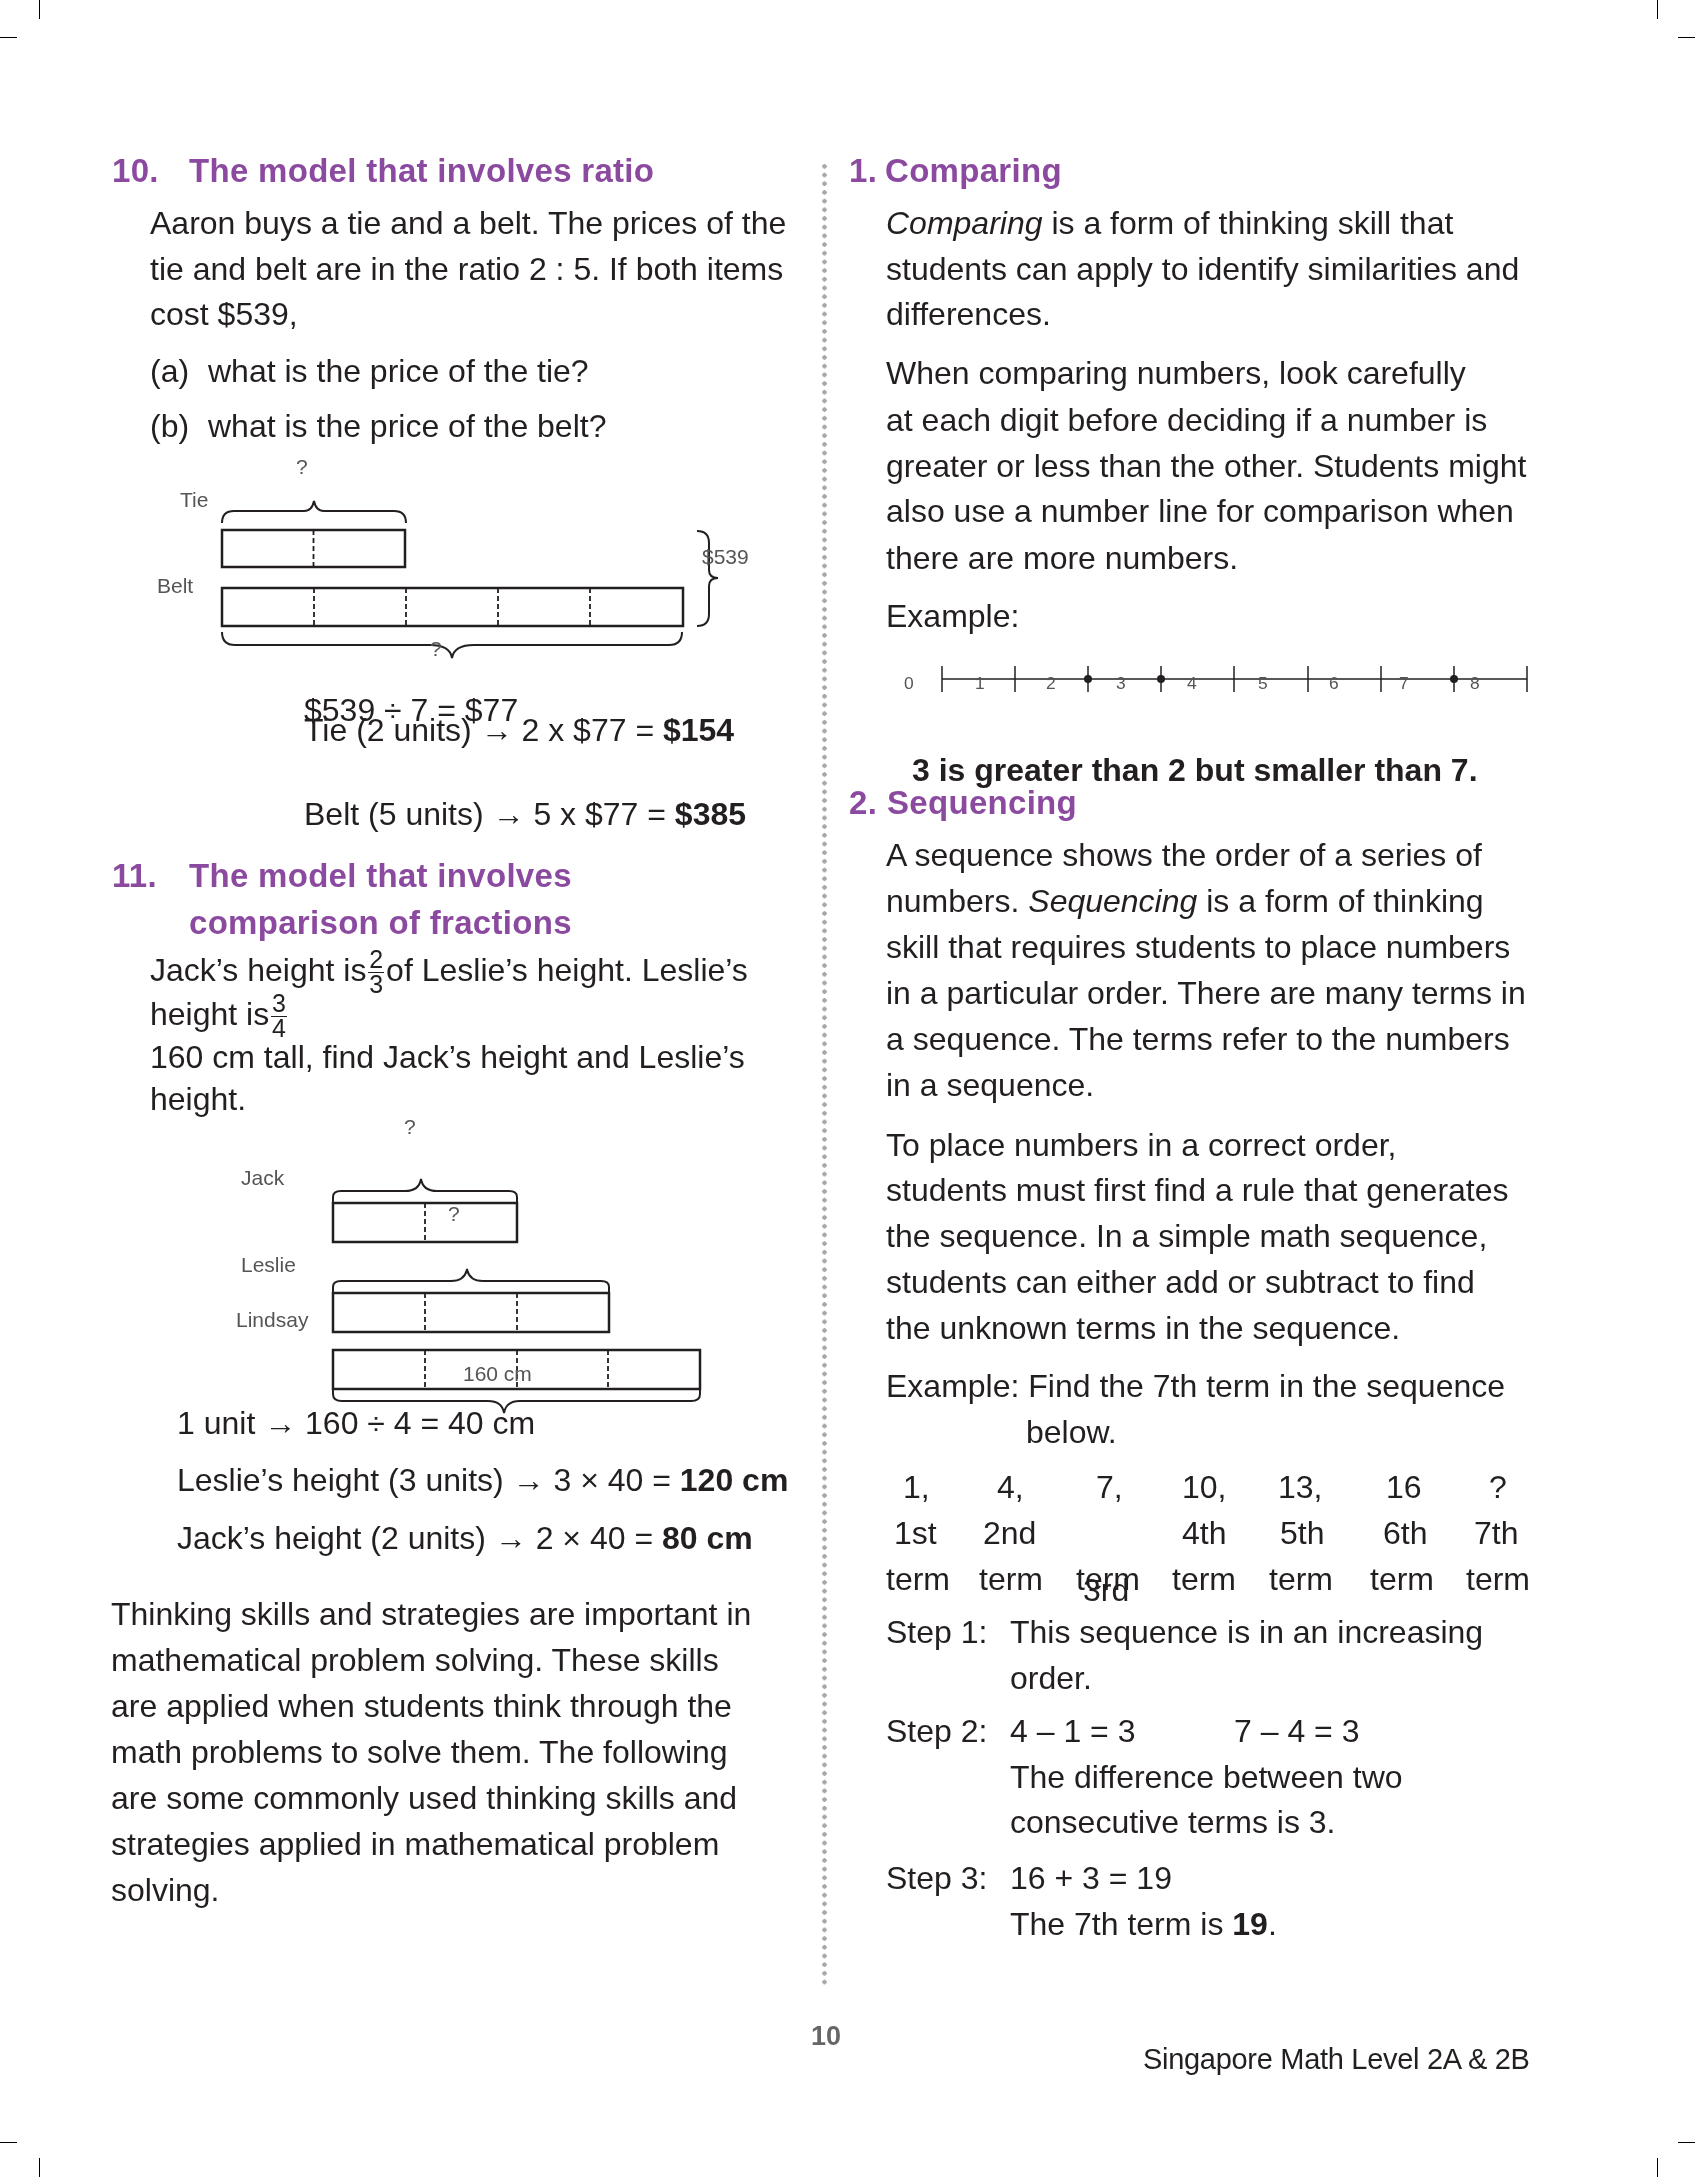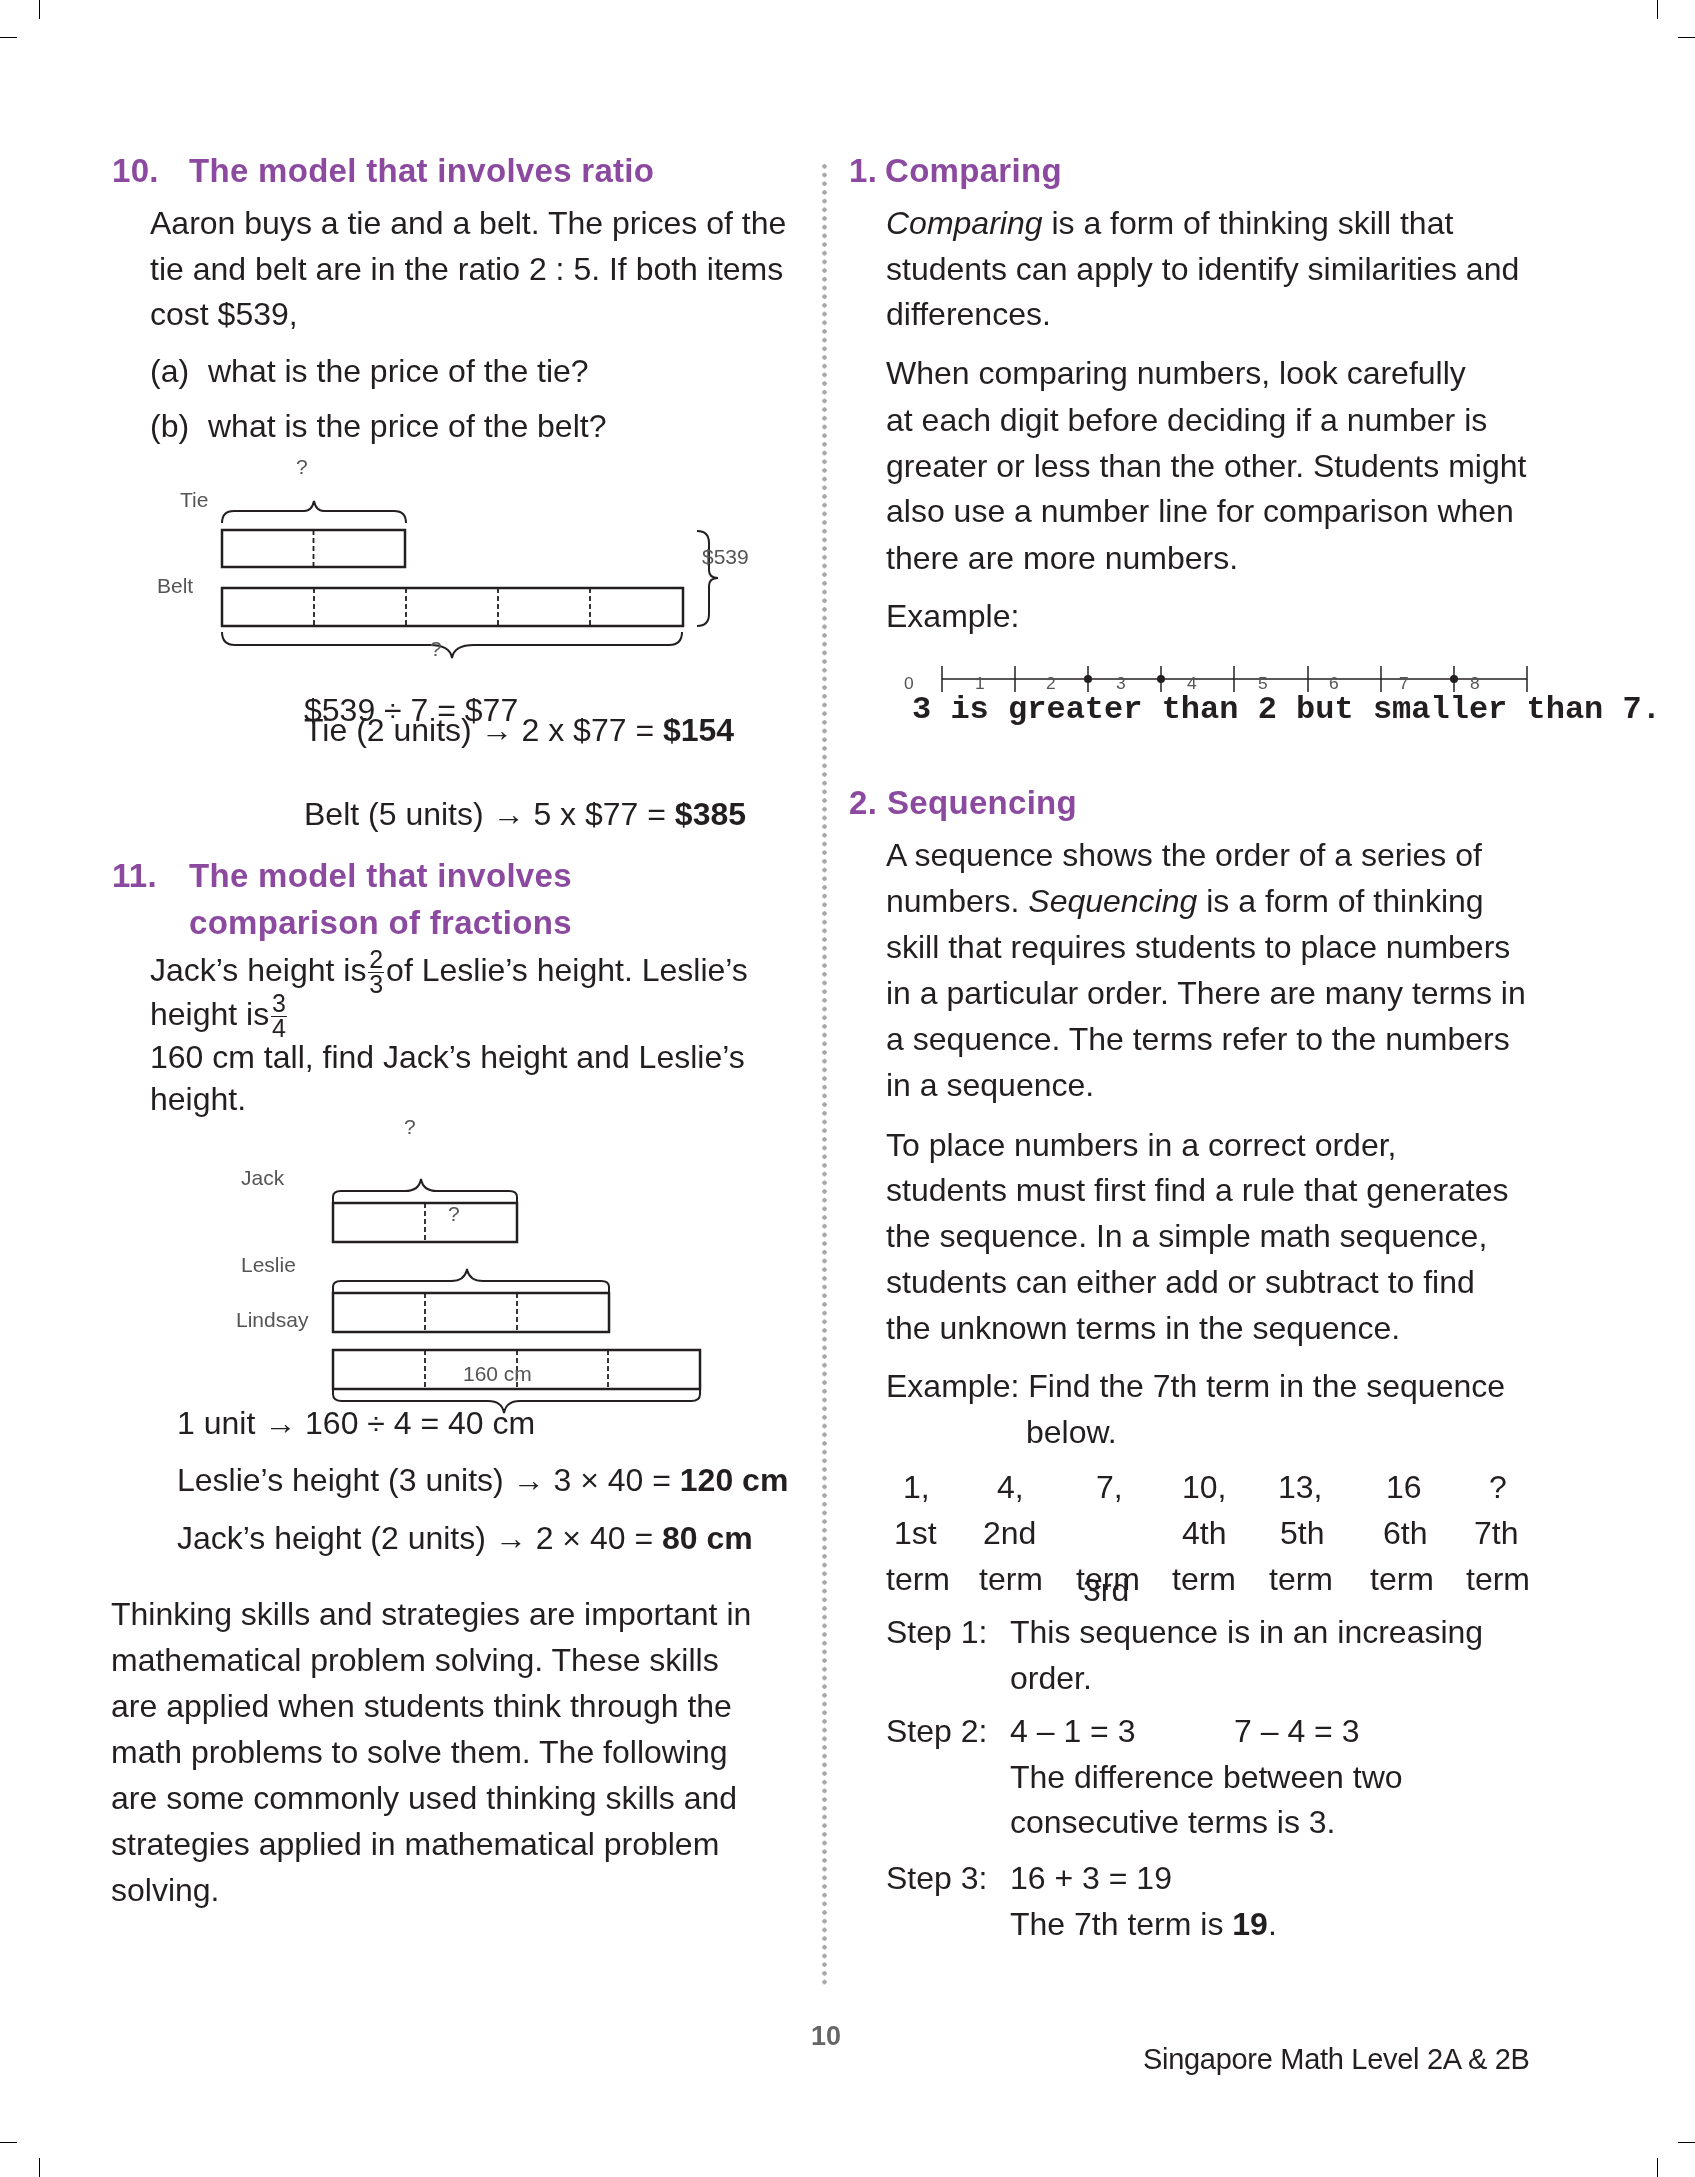--- a/index.html
+++ b/index.html
@@ -191,21 +191,21 @@
   <div class="abs lbl" style="left:904px;top:673px;font-size:17.4px;">0</div>
   <div class="abs lbl" style="left:975px;top:673px;font-size:17.4px;">1</div>
   <div class="abs lbl" style="left:1046px;top:673px;font-size:17.4px;">2</div>
   <div class="abs lbl" style="left:1116px;top:673px;font-size:17.4px;">3</div>
   <div class="abs lbl" style="left:1187px;top:673px;font-size:17.4px;">4</div>
   <div class="abs lbl" style="left:1258px;top:673px;font-size:17.4px;">5</div>
   <div class="abs lbl" style="left:1329px;top:673px;font-size:17.4px;">6</div>
   <div class="abs lbl" style="left:1399px;top:673px;font-size:17.4px;">7</div>
   <div class="abs lbl" style="left:1470px;top:673px;font-size:17.4px;">8</div>
 
-  <div class="abs body b" style="left:912px;top:694px;font-family:Liberation Mono, monospace;">3 is greater than 2 but smaller than 7.</div>
+  <div class="abs body b" style="left:912px;top:754px;">3 is greater than 2 but smaller than 7.</div>
 </div>
 
 <div>
   <div class="abs heading" style="left:849px;top:786px;">2.</div>
   <div class="abs heading" style="left:887px;top:786px;">Sequencing</div>
 
   <div class="abs body" style="left:886px;top:839px;">A sequence shows the order of a series of</div>
   <div class="abs body" style="left:886px;top:885px;">
     <span>numbers. </span><span class="i">Sequencing</span><span> is a form of thinking</span>
   </div>

